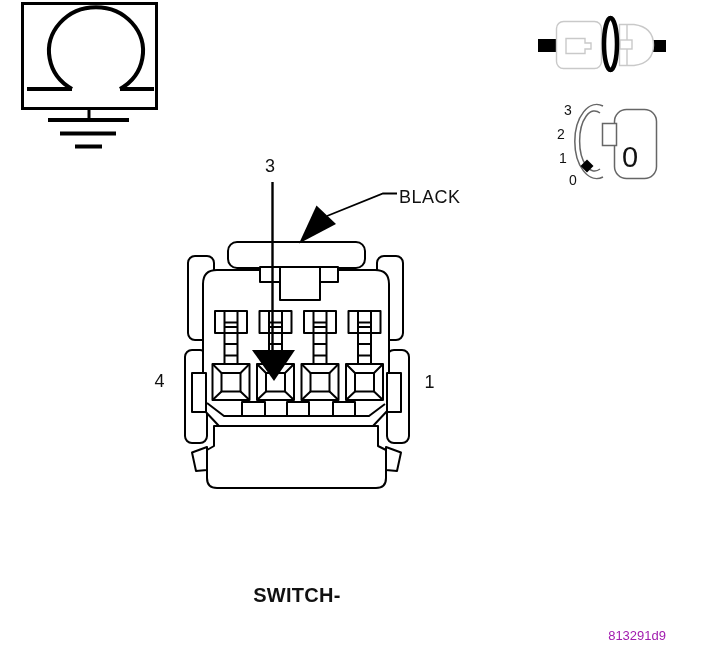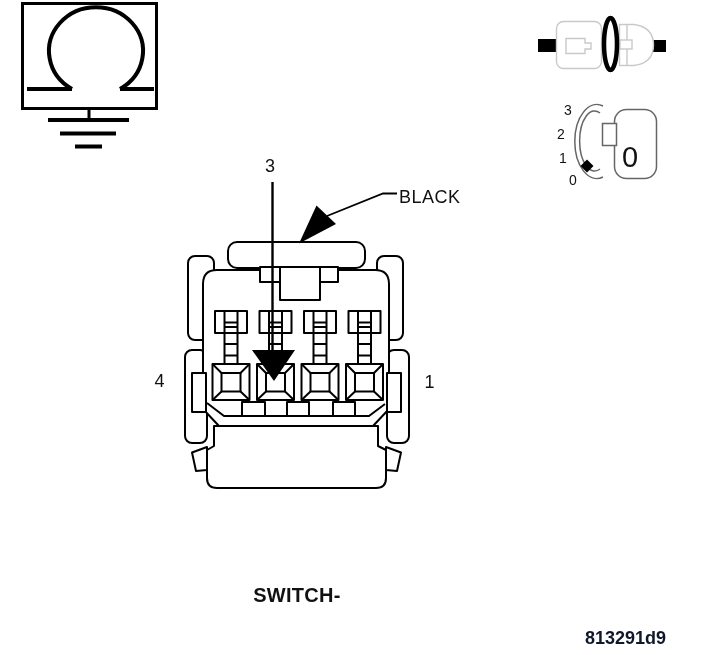--- a/index.html
+++ b/index.html
@@ -9,21 +9,21 @@
   }
   .stage svg{position:absolute;left:0;top:0;}
   svg text{font-family:"Liberation Sans",sans-serif;fill:#111;}
   .caption{
     position:absolute;left:147px;top:518px;width:300px;
     text-align:center;font-weight:bold;font-size:20px;line-height:30.8px;
     color:#111;letter-spacing:0.3px;white-space:pre;
   }
   .doc-id{
     position:absolute;right:35px;top:628px;
-    font-weight:bold;font-size:18px;color:#0f172a;
+    font-weight:normal;font-size:13px;color:#a21caf;
   }
   .main-line{stroke:#000;stroke-width:2;fill:none;}
   .main-shape{stroke:#000;stroke-width:2;fill:#fff;}
   .icon-gray{stroke:#c9c9c9;stroke-width:1.4;fill:#fff;}
   .dial-line{stroke:#666;stroke-width:1.5;fill:none;}
   .dial-shape{stroke:#666;stroke-width:1.5;fill:#fff;}
 </style>
 </head>
 <body>
 

